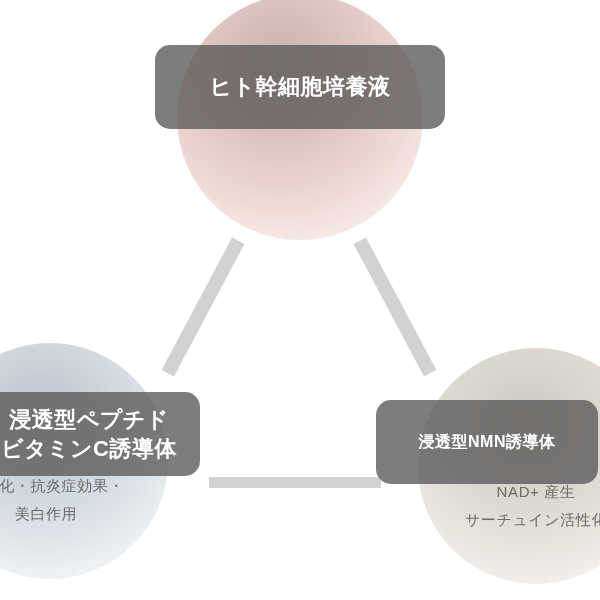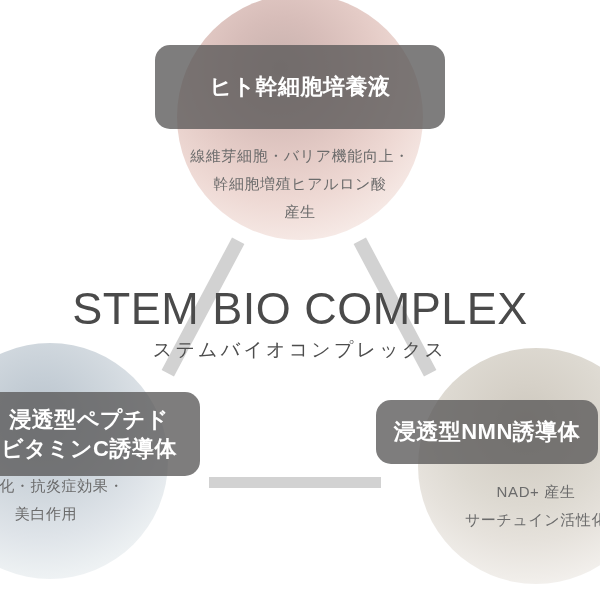--- a/index.html
+++ b/index.html
@@ -122,24 +122,24 @@
     height: 84px;
     left: -22px;
     top: 392px;
     font-size: 22px;
     line-height: 1.32;
     flex-direction: column;
     justify-content: center;
   }
   .label-right {
     width: 222px;
-    height: 64px;
+    height: 84px;
     left: 376px;
     top: 400px;
-    font-size: 22px;
+    font-size: 16px;
   }
 
   
   .node-desc {
     position: absolute;
     color: #6b6b6b;
     font-size: 15px;
     line-height: 1.85;
     text-align: center;
     letter-spacing: 0.6px;
@@ -191,34 +191,27 @@
 </head>
 <body>
 
 <div id="canvas">
 
   <div class="connector connector-left-diag"></div>
   <div class="connector connector-right-diag"></div>
   <div class="connector connector-bottom"></div>
 
   <div class="node-circle circle-top"></div>
-  <div class="node-desc desc-top">線維芽細胞・バリア機能向上・
-幹細胞増殖ヒアルロン酸
-産生</div>
   <div class="node-label label-top">ヒト幹細胞培養液</div>
 
   <div class="node-circle circle-left"></div>
   <div class="node-desc desc-left">抗酸化・抗炎症効果・
 美白作用</div>
   <div class="node-label label-left" style="white-space: pre-line;">浸透型ペプチド
 ビタミンC誘導体</div>
 
   <div class="node-circle circle-right"></div>
   <div class="node-desc desc-right">NAD+ 産生
 サーチュイン活性化</div>
   <div class="node-label label-right">浸透型NMN誘導体</div>
 
-  <div class="center-title-wrap">
-    <div class="center-title">STEM BIO COMPLEX</div>
-    <div class="center-subtitle">ステムバイオコンプレックス</div>
-  </div>
 
 </div>
 
 </body></html>

